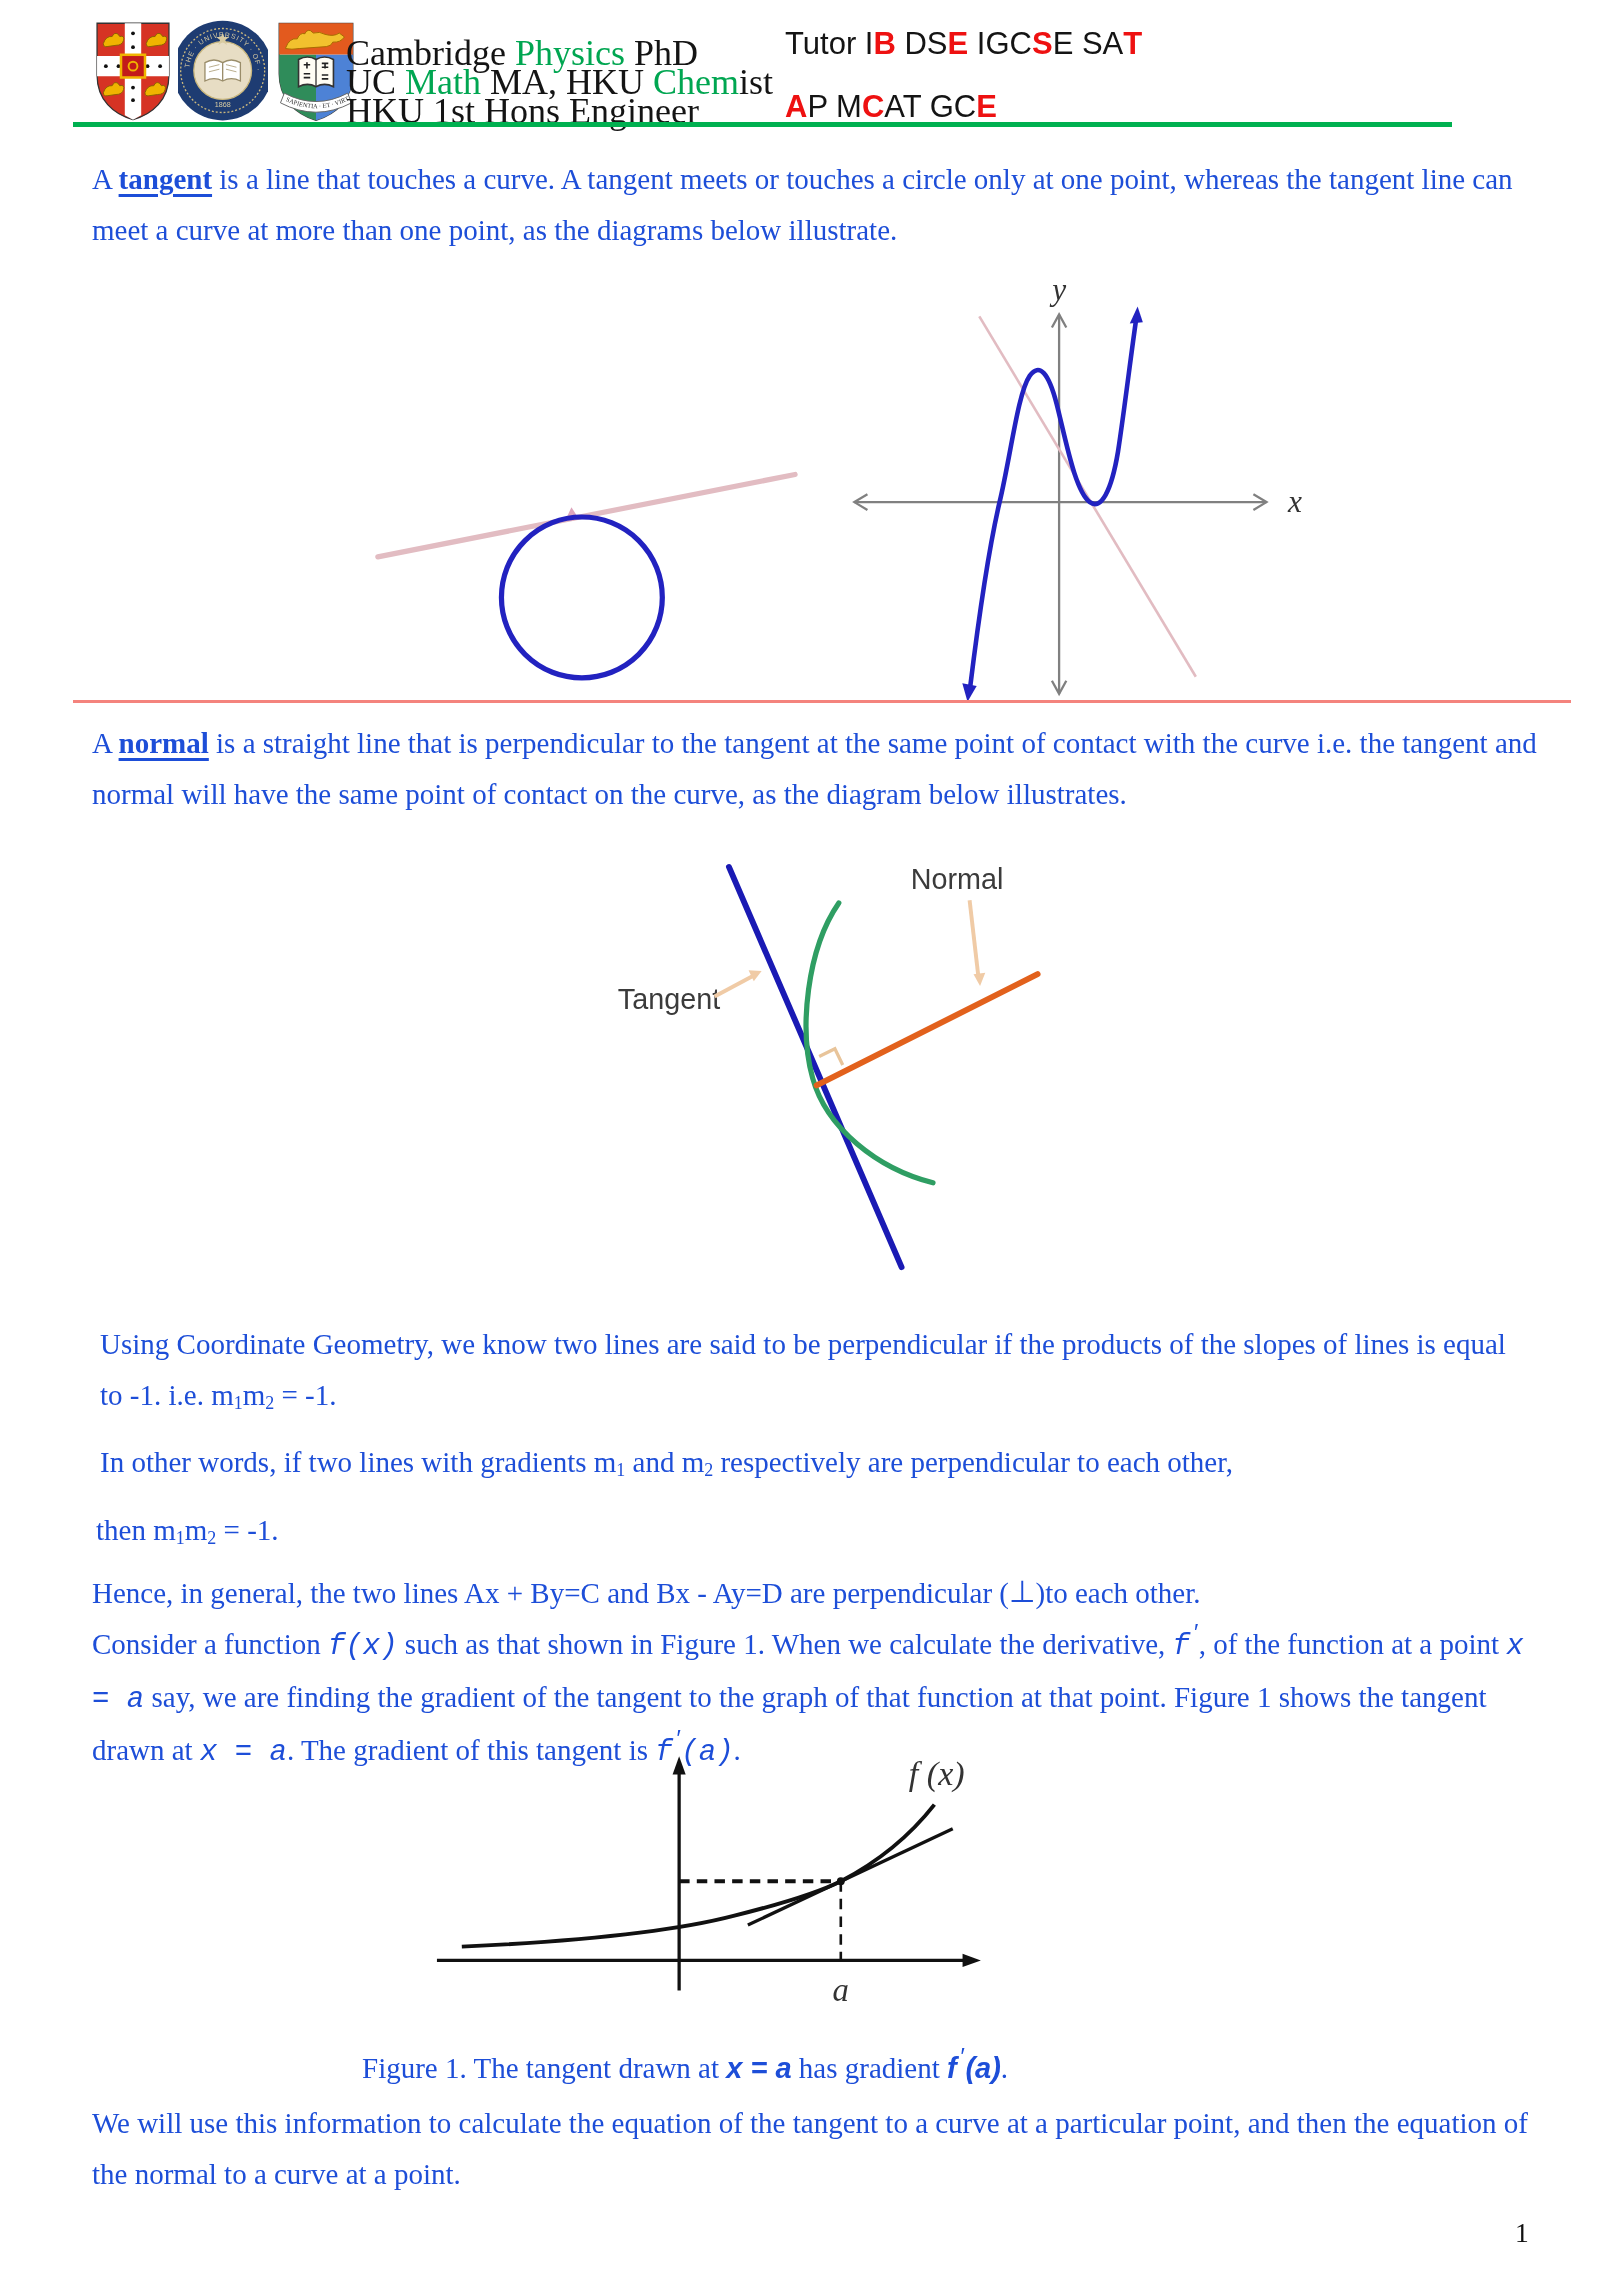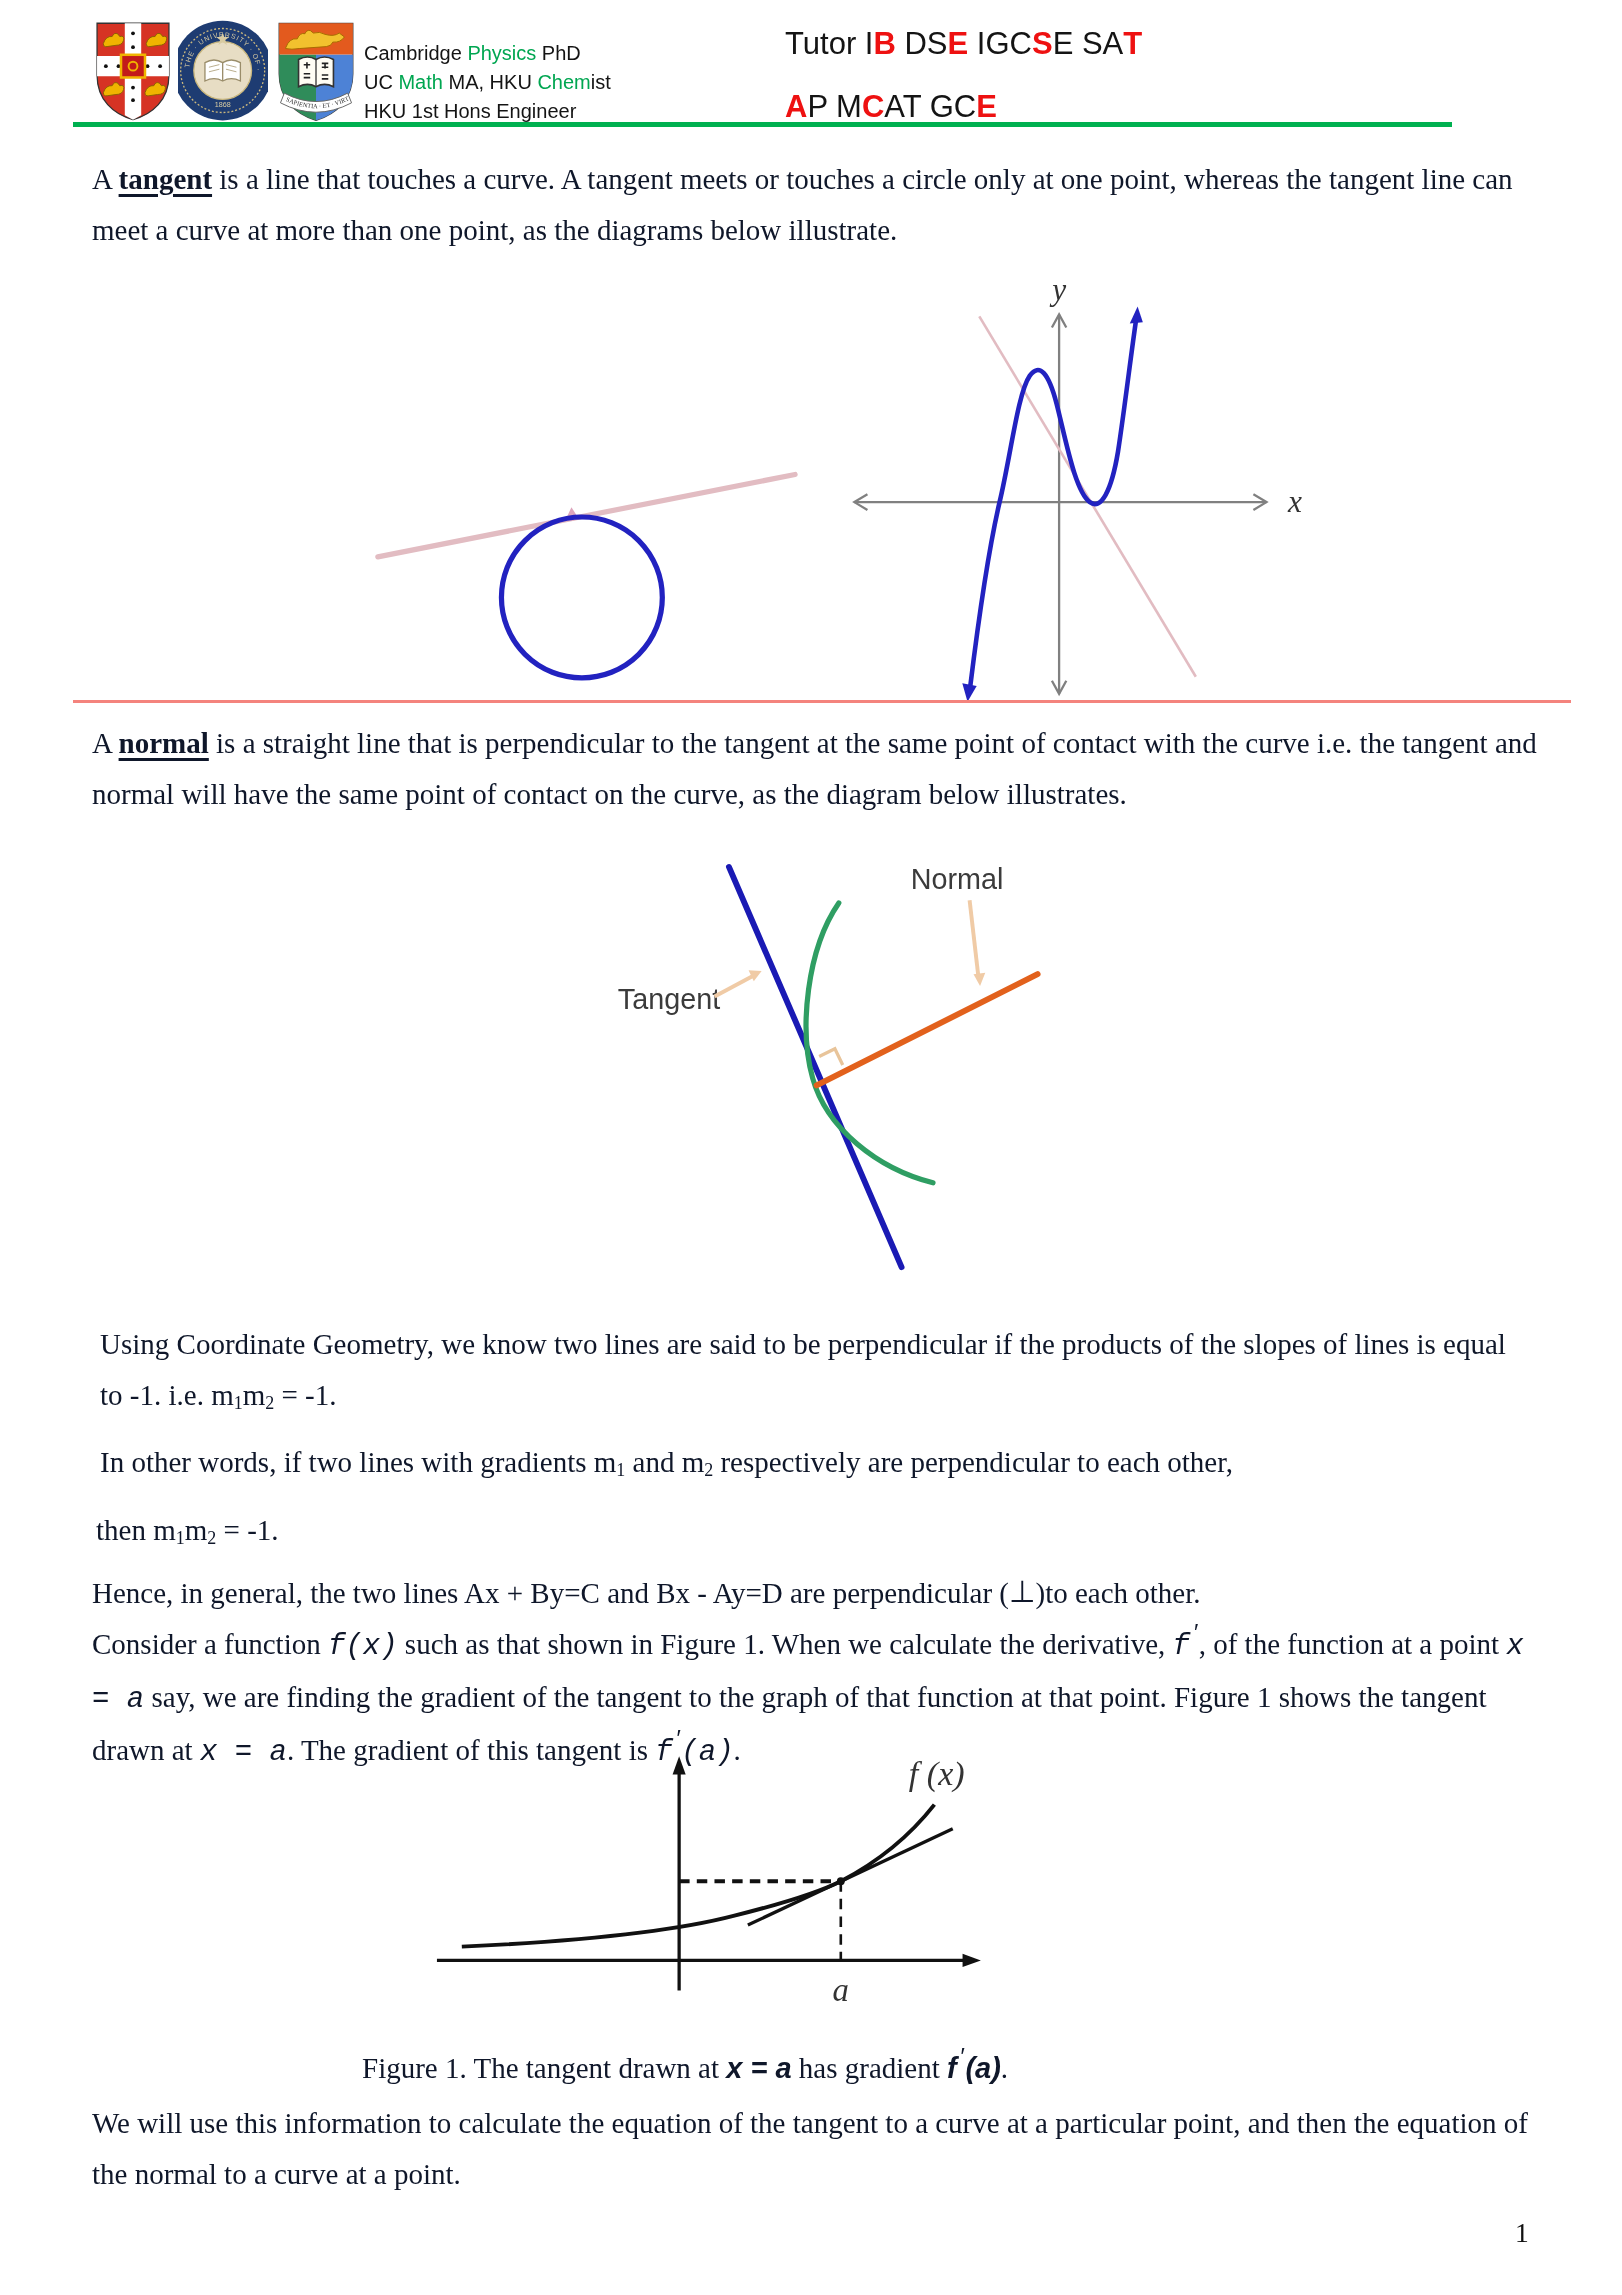--- a/index.html
+++ b/index.html
@@ -4,30 +4,30 @@
 <style>
   html,body{margin:0;padding:0;}
   body{
     width:1622px;height:2295px;position:relative;background:#ffffff;
     font-family:"Liberation Serif",serif;color:#111;
     -webkit-font-smoothing:antialiased;
   }
   .abs{position:absolute;}
   
   .logo{position:absolute;top:18.3px;}
-  .cred{position:absolute;left:364px;top:39px;font-family:Liberation Sans, sans-serif;
-        font-size:20px;line-height:29px;color:#141414;white-space:nowrap;}
+  .cred{position:absolute;left:346px;top:39px;font-family:Liberation Serif, serif;
+        font-size:36px;line-height:29px;color:#141414;white-space:nowrap;}
   .gr{color:#00a651;}
   .exams{position:absolute;left:785px;text-align:left;font-family:"Liberation Sans",sans-serif;
          font-size:31px;color:#141414;white-space:nowrap;}
   .exams .rd{color:#ee1111;font-weight:bold;}
   .green-rule{position:absolute;left:73px;top:122px;width:1379px;height:5.2px;background:#00b050;}
   .salmon-rule{position:absolute;left:73px;top:700px;width:1498px;height:3.3px;background:#f4837d;}
   
-  .bt{position:absolute;font-size:29px;line-height:51px;color:#0f172a;margin:0;}
+  .bt{position:absolute;font-size:29px;line-height:51px;color:#1d4ed8;margin:0;}
   .bu{font-weight:bold;text-decoration:underline;text-decoration-thickness:2.6px;text-underline-offset:4.6px;}
   .sb{font-size:0.62em;vertical-align:-0.25em;}
   .mt{font-family:Liberation Mono, monospace;font-style:italic;}
   .mtb{font-family:"Liberation Sans",sans-serif;font-style:italic;font-weight:bold;}
   .perp{font-size:1.05em;position:relative;top:-1.3px;}
   .dp{position:relative;display:inline-block;padding-right:0.30em;}
   .dp .tick{position:absolute;top:-0.48em;right:0.02em;font-size:0.8em;font-style:normal;
             font-family:"Liberation Sans",sans-serif;}
   .caption{white-space:nowrap;}
   .pageno{position:absolute;left:1515px;top:2217px;font-size:27.5px;color:#111;}

